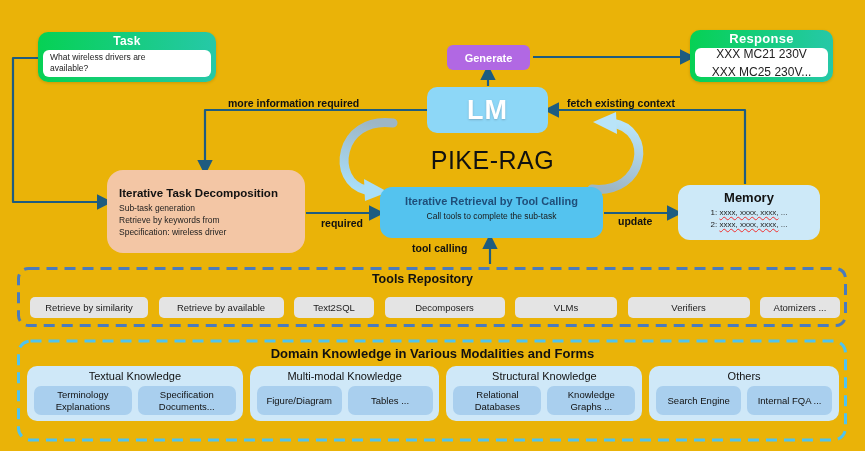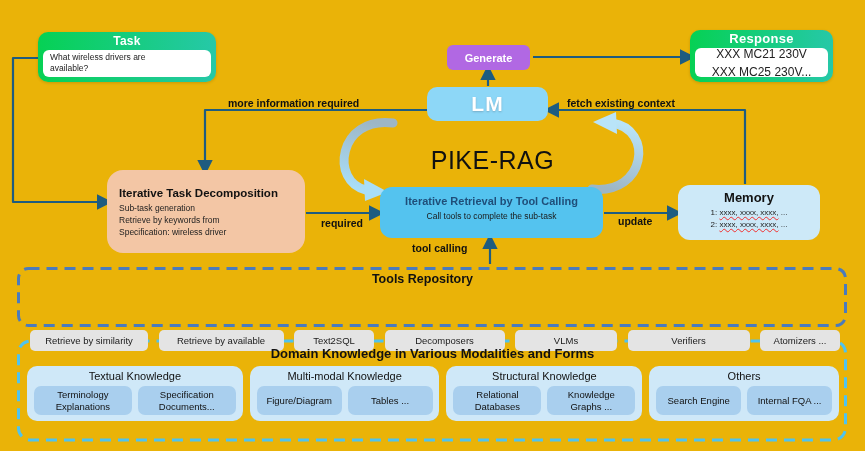--- a/index.html
+++ b/index.html
@@ -14,22 +14,22 @@
         box-shadow:0 1px 3px rgba(0,0,0,.15);}
   .gbox .ghead{height:17px;display:flex;align-items:center;justify-content:center;
         color:#fff;font-weight:bold;font-size:12px;letter-spacing:.3px;}
   .gbox .gbody{position:absolute;left:5px;right:5px;top:18px;bottom:5px;
         background:#fff;border-radius:6px;padding:2px 7px;font-size:8.5px;color:#222;line-height:1.3;}
   .gbody.center{display:flex;flex-direction:column;justify-content:center;
         text-align:center;font-size:12px;line-height:1.5;}
 
   .generate{left:447px;top:45px;width:83px;height:25px;background:#b168e3;border-radius:6px;
         display:flex;align-items:center;justify-content:center;color:#fff;font-size:11px;font-weight:600;}
-  .lm{left:427px;top:87px;width:121px;height:34px;background:#8dd7f7;border-radius:10px;
-        display:flex;align-items:center;justify-content:center;color:#fff;font-size:21px;font-weight:bold;
+  .lm{left:427px;top:87px;width:121px;height:46px;background:#8dd7f7;border-radius:10px;
+        display:flex;align-items:center;justify-content:center;color:#fff;font-size:27px;font-weight:bold;
         text-shadow:0 1px 2px rgba(90,120,140,.45);letter-spacing:1px;}
   .pike{left:430px;top:146px;width:125px;text-align:center;font-size:25px;font-weight:500;
         color:#111;letter-spacing:.5px;white-space:nowrap;}
 
   .wire-label{position:absolute;font-size:10.5px;font-weight:bold;color:#111;white-space:nowrap;}
 
   .decomp{left:107px;top:170px;width:198px;height:83px;background:#f3c6a5;border-radius:16px;
         padding:17px 12px;}
   .decomp .title{font-size:11.5px;font-weight:bold;color:#111;margin-bottom:4px;}
   .decomp .line{font-size:8.5px;color:#222;line-height:1.4;}
@@ -39,21 +39,21 @@
   .retrieval .title{font-size:11px;font-weight:bold;color:#1f4e79;margin-bottom:4px;}
   .retrieval .body{font-size:8.5px;color:#1a1a1a;}
 
   .memory{left:678px;top:185px;width:142px;height:55px;background:#cde9f8;border-radius:12px;
         padding:5px 8px;text-align:center;}
   .memory .title{font-size:13px;font-weight:bold;color:#111;margin-bottom:2px;}
   .memory .rows{display:inline-block;text-align:left;font-size:8px;color:#222;line-height:1.5;}
   .wavy{text-decoration:underline wavy #f03030;text-decoration-thickness:1px;text-underline-offset:1px;}
 
   .section-title{position:absolute;text-align:center;font-weight:bold;color:#111;}
-  .tools-row{left:30px;top:297px;width:810px;display:flex;justify-content:space-between;margin-top:33px;}
+  .tools-row{left:30px;top:297px;width:810px;display:flex;justify-content:space-between;}
   .tool-btn{height:21px;background:#e4e4e4;border-radius:5px;display:flex;align-items:center;
         justify-content:center;font-size:9.5px;font-weight:500;color:#1a1a1a;white-space:nowrap;}
   .tool-btn:nth-child(1){width:118px;}.tool-btn:nth-child(2){width:125px;}
   .tool-btn:nth-child(3){width:80px;}.tool-btn:nth-child(4){width:120px;}
   .tool-btn:nth-child(5){width:102px;}.tool-btn:nth-child(6){width:122px;}
   .tool-btn:nth-child(7){width:80px;}
 
   .groups{left:27px;top:366px;width:812px;display:flex;gap:7px;align-items:flex-end;}
   .kgroup{background:#cfe8f8;border-radius:10px;padding:3px 7px 6px 7px;}
   .kgroup:nth-child(1){width:216px;}.kgroup:nth-child(2){width:190px;}

